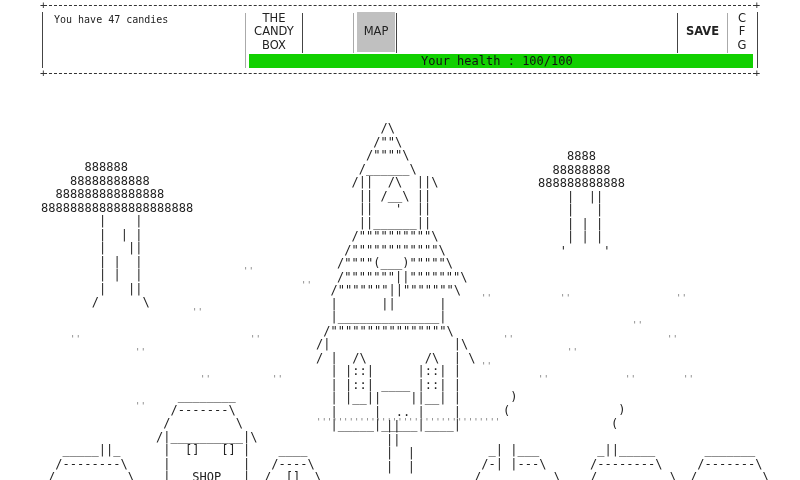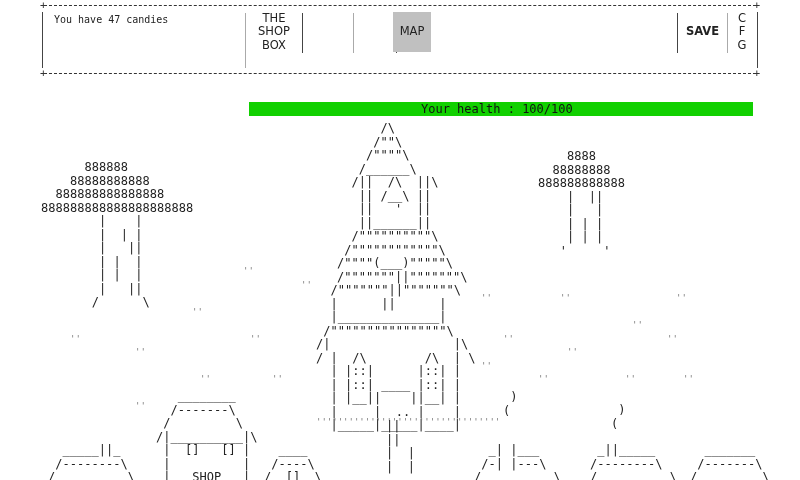--- a/index.html
+++ b/index.html
@@ -9,23 +9,23 @@
   
   #topbar { position:absolute; left:40px; top:0; width:720px; height:80px; }
   .dash-h { position:absolute; left:4px; right:4px; height:0; border-top:1px dashed #333; }
   .corner { position:absolute; font-size:11px; line-height:11px; color:#333; }
   .vline { position:absolute; width:0; border-left:1px solid #444; }
   .vline.gray { border-left-color:#aaa; }
   #candies { position:absolute; left:14px; top:13px; font-size:10px; }
   .menu-btn { position:absolute; top:12px; height:40px; display:flex; align-items:center; justify-content:center;
               font-family:"DejaVu Sans", "Liberation Sans", sans-serif; font-size:11.5px; line-height:13.5px;
               text-align:center; color:#222; cursor:pointer; white-space:pre; }
-  .menu-btn.active { background:#c0c0c0;margin-left:36px; }
+  .menu-btn.active { background:#c0c0c0; }
   #health { position:absolute; left:209px; top:54px; width:504px; height:14px; background:#11d000;
-            font-size:12px; line-height:14px; color:#111;margin-top:48px; }
+            font-size:12px; line-height:14px; color:#111; }
   #health span { position:absolute; left:172px; }
   
   #map { position:absolute; left:0; top:80px; width:800px; height:400px; }
   .art { position:absolute; font-size:12px; line-height:13.5px; white-space:pre; color:#222; letter-spacing:0.02px; }
   .dots { position:absolute; font-size:9px; color:#777; line-height:9px; }
 </style>
 </head>
 <body>
 
 <div id="topbar">
@@ -41,21 +41,21 @@
   <div id="candies" class="mono">You have 47 candies</div>
 
   <div class="vline gray" style="left:205px;top:13px;height:55px;"></div>
   <div class="vline" style="left:262px;top:13px;height:40px;"></div>
   <div class="vline gray" style="left:313px;top:13px;height:40px;"></div>
   <div class="vline" style="left:356px;top:13px;height:40px;"></div>
   <div class="vline" style="left:637px;top:13px;height:40px;"></div>
   <div class="vline gray" style="left:687px;top:13px;height:40px;"></div>
 
   <div class="menu-btn" style="left:206px;width:56px;">THE
-SHOP
+CANDY
 BOX</div>
   <div class="menu-btn" style="left:263px;width:50px;"></div>
   <div class="menu-btn active" style="left:317px;width:38px;">MAP</div>
   <div class="menu-btn" style="left:638px;width:49px;font-weight:bold;">SAVE</div>
   <div class="menu-btn" style="left:688px;width:28px;">C
 F
 G</div>
 
   <div id="health">
     <span>Your health : 100/100</span>

